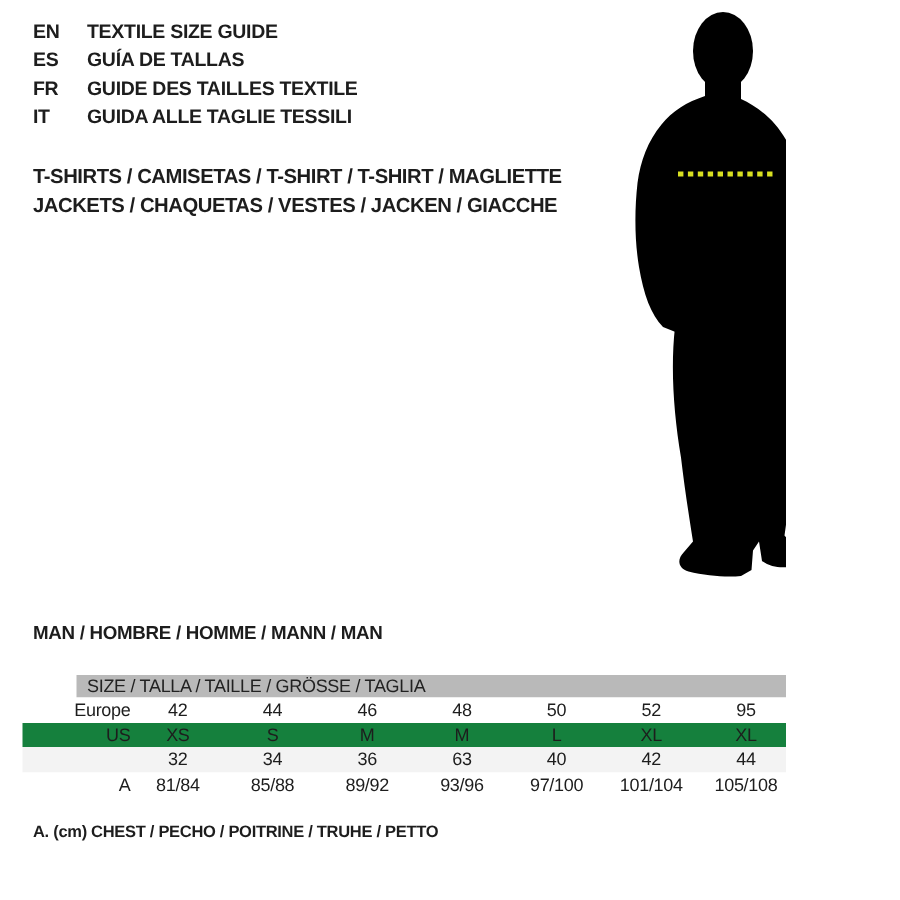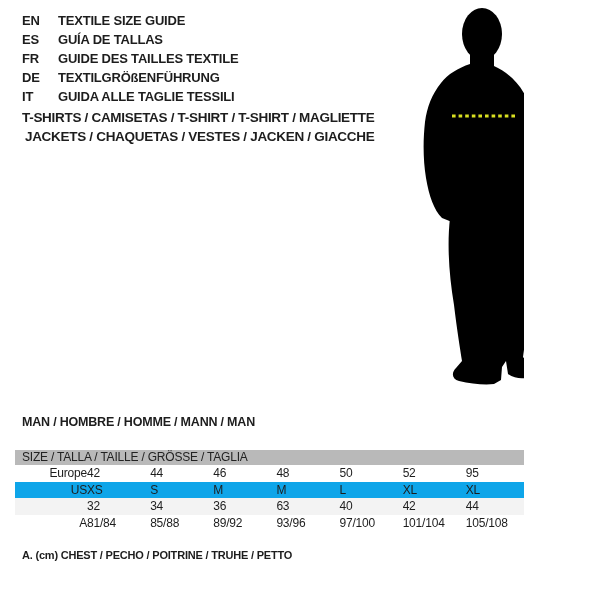--- a/index.html
+++ b/index.html
@@ -5,36 +5,36 @@
   html,body{margin:0;padding:0;background:#fff;}
   .page{
     position:relative;width:524px;height:600px;background:#ffffff;overflow:hidden;
     font-family:"Liberation Sans",sans-serif;color:#1d1d1d;
   }
   
   .lang-list{position:absolute;left:22px;top:11px;}
   .lang-row{display:flex;height:19px;line-height:19px;font-size:13px;font-weight:700;letter-spacing:-0.2px;}
   .lang-code{width:36px;}
   
-  .cats{position:absolute;left:22px;top:108px;text-align:right;}
+  .cats{position:absolute;left:22px;top:108px;}
   .cat-line{height:19px;line-height:19px;font-size:13.5px;font-weight:700;letter-spacing:-0.3px;white-space:nowrap;}
   
   .figure-wrap{position:absolute;left:410px;top:5px;width:160px;height:385px;}
   .measure-label{position:absolute;left:562px;top:107px;font-size:13px;font-weight:400;}
   
   .section-title{position:absolute;left:22px;top:415px;font-size:12.5px;font-weight:700;letter-spacing:-0.2px;}
   
   .size-table{position:absolute;left:15px;top:450px;width:577px;}
   .t-header{height:15px;line-height:15px;background:#b9b9b9;color:#222;
-            font-size:12px;letter-spacing:-0.2px;padding-left:7px;box-sizing:border-box;}
+            font-size:12px;letter-spacing:-0.2px;padding-left:7px;box-sizing:border-box;margin-left:36px;}
   .t-row{display:flex;height:16.5px;line-height:16.5px;font-size:12px;letter-spacing:-0.2px;}
-  .t-row .cell{flex:1;}
+  .t-row .cell{flex:1;text-align:center;}
   .t-row .cell.lbl{flex:0 0 72px;text-align:right;padding-left:7px;box-sizing:border-box;}
   .row-white{background:#ffffff;}
-  .row-gray{background:#0ea5e9;}
+  .row-gray{background:#15803d;}
   .row-gray2{background:#f3f3f3;}
   
   .footnote{position:absolute;left:22px;top:549px;font-size:11px;font-weight:700;letter-spacing:-0.2px;}
 </style>
 </head>
 <body>
 
 <div class="page">
 
   <div class="lang-list">
@@ -42,24 +42,20 @@
       <span class="lang-code">EN</span>
       <span class="lang-label">TEXTILE SIZE GUIDE</span>
     </div>
     <div class="lang-row">
       <span class="lang-code">ES</span>
       <span class="lang-label">GUÍA DE TALLAS</span>
     </div>
     <div class="lang-row">
       <span class="lang-code">FR</span>
       <span class="lang-label">GUIDE DES TAILLES TEXTILE</span>
-    </div>
-    <div class="lang-row">
-      <span class="lang-code">DE</span>
-      <span class="lang-label">TEXTILGRÖßENFÜHRUNG</span>
     </div>
     <div class="lang-row">
       <span class="lang-code">IT</span>
       <span class="lang-label">GUIDA ALLE TAGLIE TESSILI</span>
     </div>
   </div>
 
   <div class="cats">
     <div class="cat-line">T-SHIRTS / CAMISETAS / T-SHIRT / T-SHIRT / MAGLIETTE</div>
     <div class="cat-line">JACKETS / CHAQUETAS / VESTES / JACKEN / GIACCHE</div>

